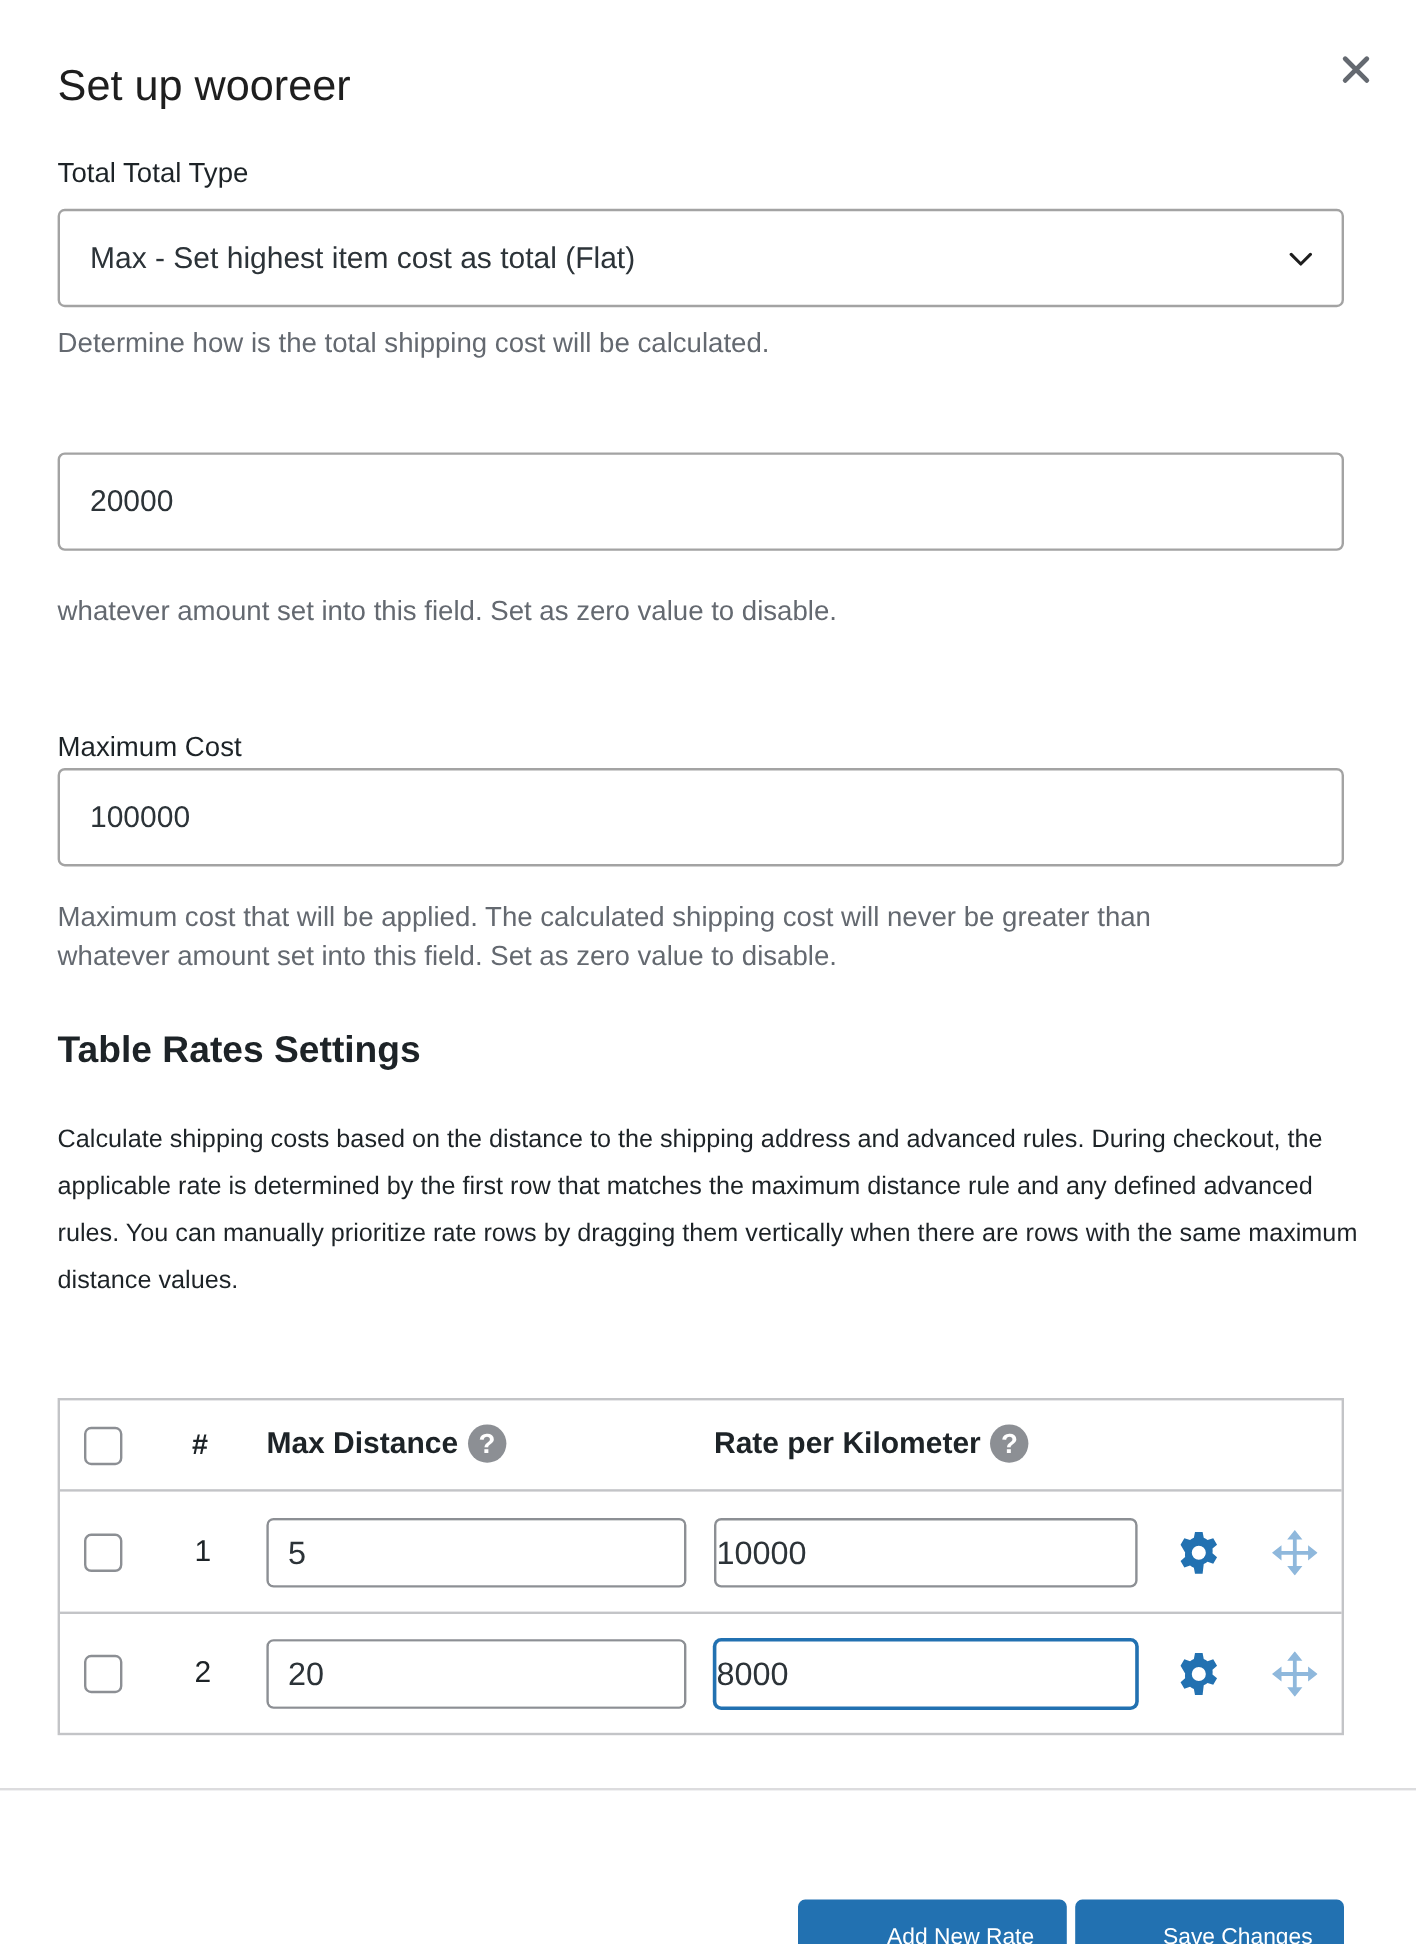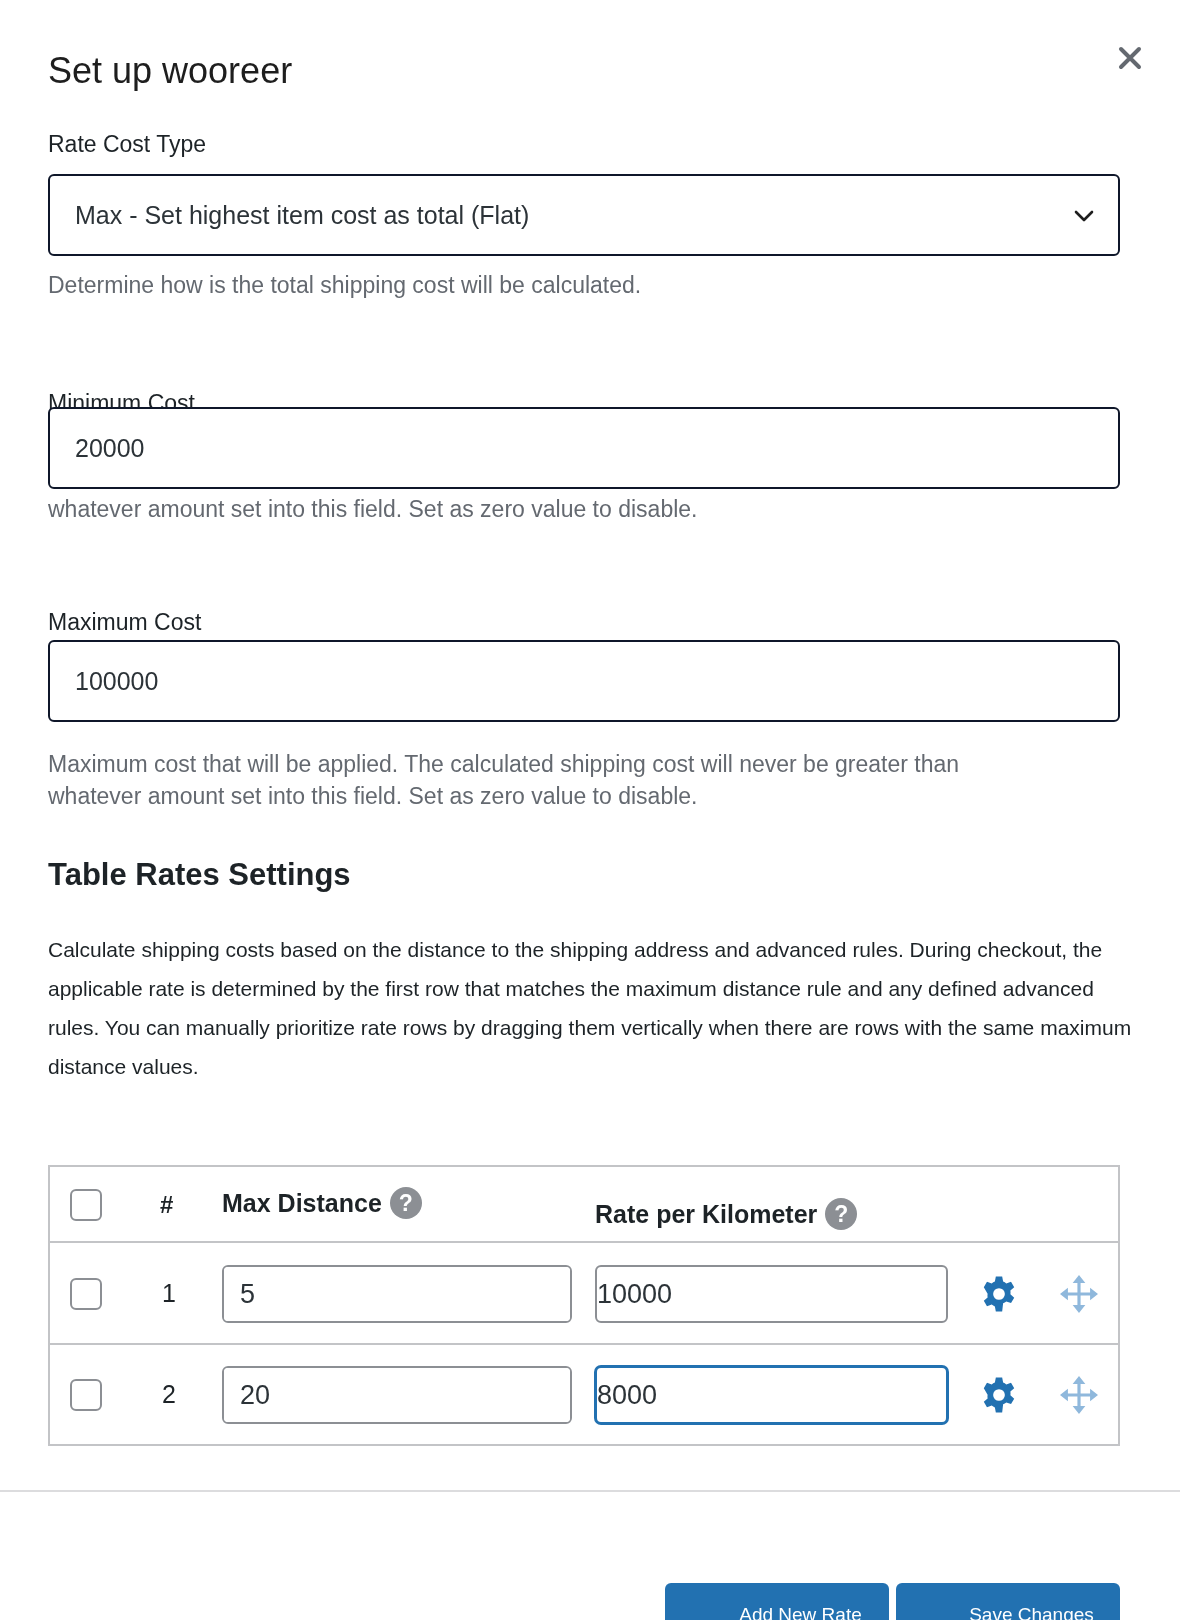--- a/index.html
+++ b/index.html
@@ -3,21 +3,21 @@
 <meta charset="utf-8">
 <style>
   * { box-sizing: border-box; margin: 0; padding: 0; }
   html, body { width: 1180px; height: 1620px; background: #ffffff; overflow: hidden; }
   body { font-family: "Liberation Sans", "DejaVu Sans", sans-serif; color: #1e1e1e; position: relative; }
 
   .title { position: absolute; left: 48px; top: 50px; font-size: 36px; font-weight: 400; color: #1e1e1e; }
   .close { position: absolute; left: 1112px; top: 40px; width: 36px; height: 36px; display: flex; align-items: center; justify-content: center; cursor: pointer; }
 
   .label { position: absolute; left: 48px; font-size: 23px; font-weight: 500; color: #1d2327; }
-  .field { position: absolute; left: 48px; width: 1072px; height: 82px; border: 2px solid #0f172a; border-radius: 6px; background: #fff; display: flex; align-items: center; padding-left: 25px; font-size: 25px; color: #2c3338; }
+  .field { position: absolute; left: 48px; width: 1072px; height: 82px; border: 2px solid #a3a3a3; border-radius: 6px; background: #fff; display: flex; align-items: center; padding-left: 25px; font-size: 25px; color: #2c3338; }
   .field .chev { position: absolute; right: 22px; top: 28px; }
   .help { position: absolute; left: 48px; width: 1080px; font-size: 23px; color: #646970; line-height: 32px; }
 
   .h2 { position: absolute; left: 48px; top: 857px; font-size: 31px; font-weight: 700; color: #1d2327; }
   .para { position: absolute; left: 48px; top: 930px; width: 1090px; font-size: 21px; line-height: 39px; color: #1d2327; }
 
   .table { position: absolute; left: 48px; top: 1165px; width: 1072px; height: 281px; border: 2px solid #c3c4c7; background: #fff; }
   .row { position: absolute; left: 0; width: 1068px; }
   .row.head { top: 0; height: 76px; border-bottom: 2px solid #c3c4c7; }
   .row.r1 { top: 76px; height: 102px; border-bottom: 2px solid #c3c4c7; }
@@ -42,31 +42,31 @@
 </head>
 <body>
 
 <div class="title">Set up wooreer</div>
 <div class="close">
   <svg width="24" height="24" viewBox="0 0 24 24">
     <path d="M3 3 L21 21 M21 3 L3 21" stroke="#646970" stroke-width="4" stroke-linecap="round"></path>
   </svg>
 </div>
 
-<div class="label" style="top:131px;">Rate Cost Type</div>
+<div class="label" style="top:131px;">Total Total Type</div>
 <div class="field" style="top:174px;">
   <span>Max - Set highest item cost as total (Flat)</span>
   <svg class="chev" width="24" height="24" viewBox="0 0 24 24">
     <path d="M4 8 L12 16 L20 8" stroke="#1e1e1e" stroke-width="2.6" fill="none" stroke-linecap="round" stroke-linejoin="round"></path>
   </svg>
 </div>
 <div class="help" style="top:269px;">Determine how is the total shipping cost will be calculated.</div>
 
 <div class="label" style="top:354px;margin-top:36px;">Minimum Cost</div>
-<div class="field" style="top:407px;">
+<div class="field" style="top:377px;">
   <span>20000</span>
 </div>
 <div class="help" style="top:493px;">
   <div>whatever amount set into this field. Set as zero value to disable.</div>
 </div>
 
 <div class="label" style="top:609px;">Maximum Cost</div>
 <div class="field" style="top:640px;">
   <span>100000</span>
 </div>
@@ -79,21 +79,21 @@
 <div class="para">Calculate shipping costs based on the distance to the shipping address and advanced rules. During checkout, the applicable rate is determined by the first row that matches the maximum distance rule and any defined advanced rules. You can manually prioritize rate rows by dragging them vertically when there are rows with the same maximum distance values.</div>
 
 <div class="table">
   <div class="row head">
     <div class="cb" style="top:22px;"></div>
     <div class="hash" style="top:24px;">#</div>
     <div class="th" style="left:172px; top:20px;">
       <span>Max Distance</span>
       <span class="qmark">?</span>
     </div>
-    <div class="th" style="left:545px; top:20px;margin-top:11px;">
+    <div class="th" style="left:545px; top:20px;">
       <span>Rate per Kilometer</span>
       <span class="qmark">?</span>
     </div>
   </div>
 
   <div class="row r1">
     <div class="cb" style="top:35px;"></div>
     <div class="num" style="top:36px;">1</div>
     <div class="dist" style="top:22px;">
       <input type="text" value="5" style="">

